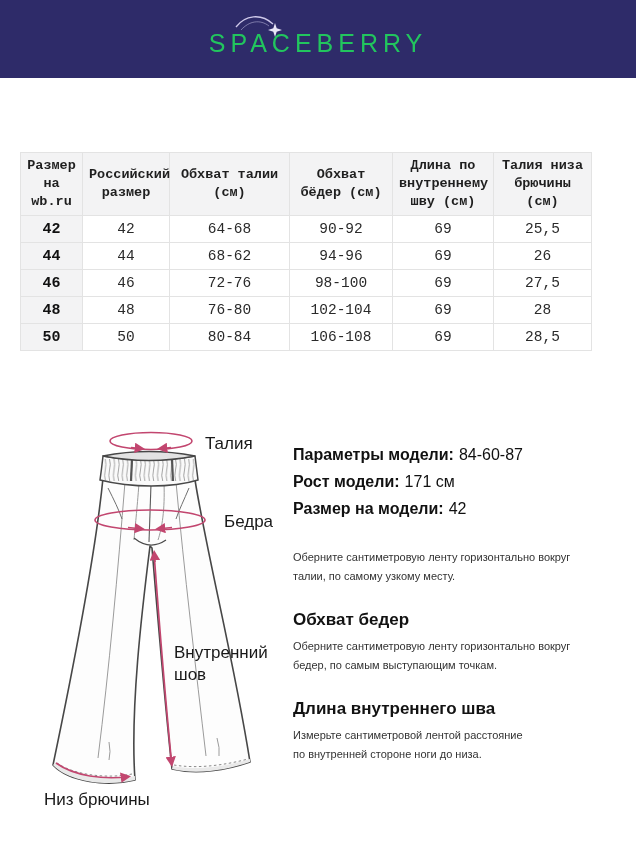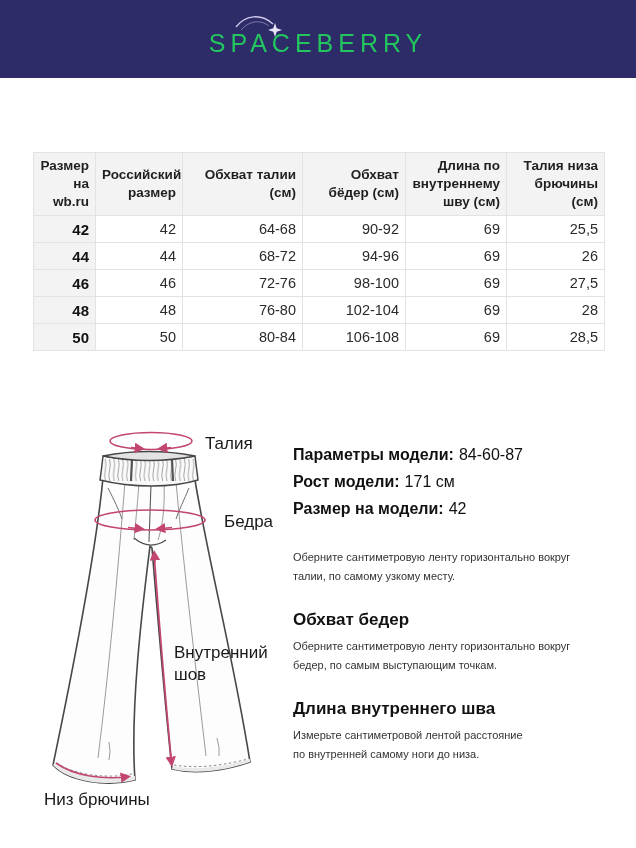--- a/index.html
+++ b/index.html
@@ -15,22 +15,23 @@
   }
   .logo{
     position:relative;display:inline-block;
     color:#22c55e;font-size:25px;font-weight:400;
     letter-spacing:5px;padding-top:8px;
   }
   .logo .star-svg{position:absolute;top:-10px;left:26px;width:50px;height:30px;}
   
   table.size-table{
     border-collapse:collapse;table-layout:fixed;
-    width:571px;margin:74px 0 0 33px;
-    text-align:right;
+    width:571px;margin:74px 0 0 20px;
+    text-align:center;
+    font-family:Liberation Mono, monospace;
   }
   .size-table th,.size-table td{
     border:1px solid #e3e3e3;vertical-align:middle;padding:2px 6px;
   }
   .size-table thead th{
     background:#f3f3f4;height:58px;
     font-size:13.5px;font-weight:600;line-height:1.35;color:#1f1f1f;
   }
   .size-table tbody tr{height:27px;}
   .size-table tbody th{
@@ -93,21 +94,21 @@
       <th>42</th>
       <td>42</td>
       <td>64-68</td>
       <td>90-92</td>
       <td>69</td>
       <td>25,5</td>
     </tr>
     <tr>
       <th>44</th>
       <td>44</td>
-      <td>68-72</td>
+      <td>68-62</td>
       <td>94-96</td>
       <td>69</td>
       <td>26</td>
     </tr>
     <tr>
       <th>46</th>
       <td>46</td>
       <td>72-76</td>
       <td>98-100</td>
       <td>69</td>
@@ -216,17 +217,17 @@
 талии, по самому узкому месту.</p>
     </div>
     <div>
       <h3>Обхват бедер</h3>
       <p class="desc">Оберните сантиметровую ленту горизонтально вокруг
 бедер, по самым выступающим точкам.</p>
     </div>
     <div>
       <h3>Длина внутреннего шва</h3>
       <p class="desc">Измерьте сантиметровой лентой расстояние
-по внутренней самому ноги до низа.</p>
+по внутренней стороне ноги до низа.</p>
     </div>
   </div>
 
 </section>
 
 </body></html>

